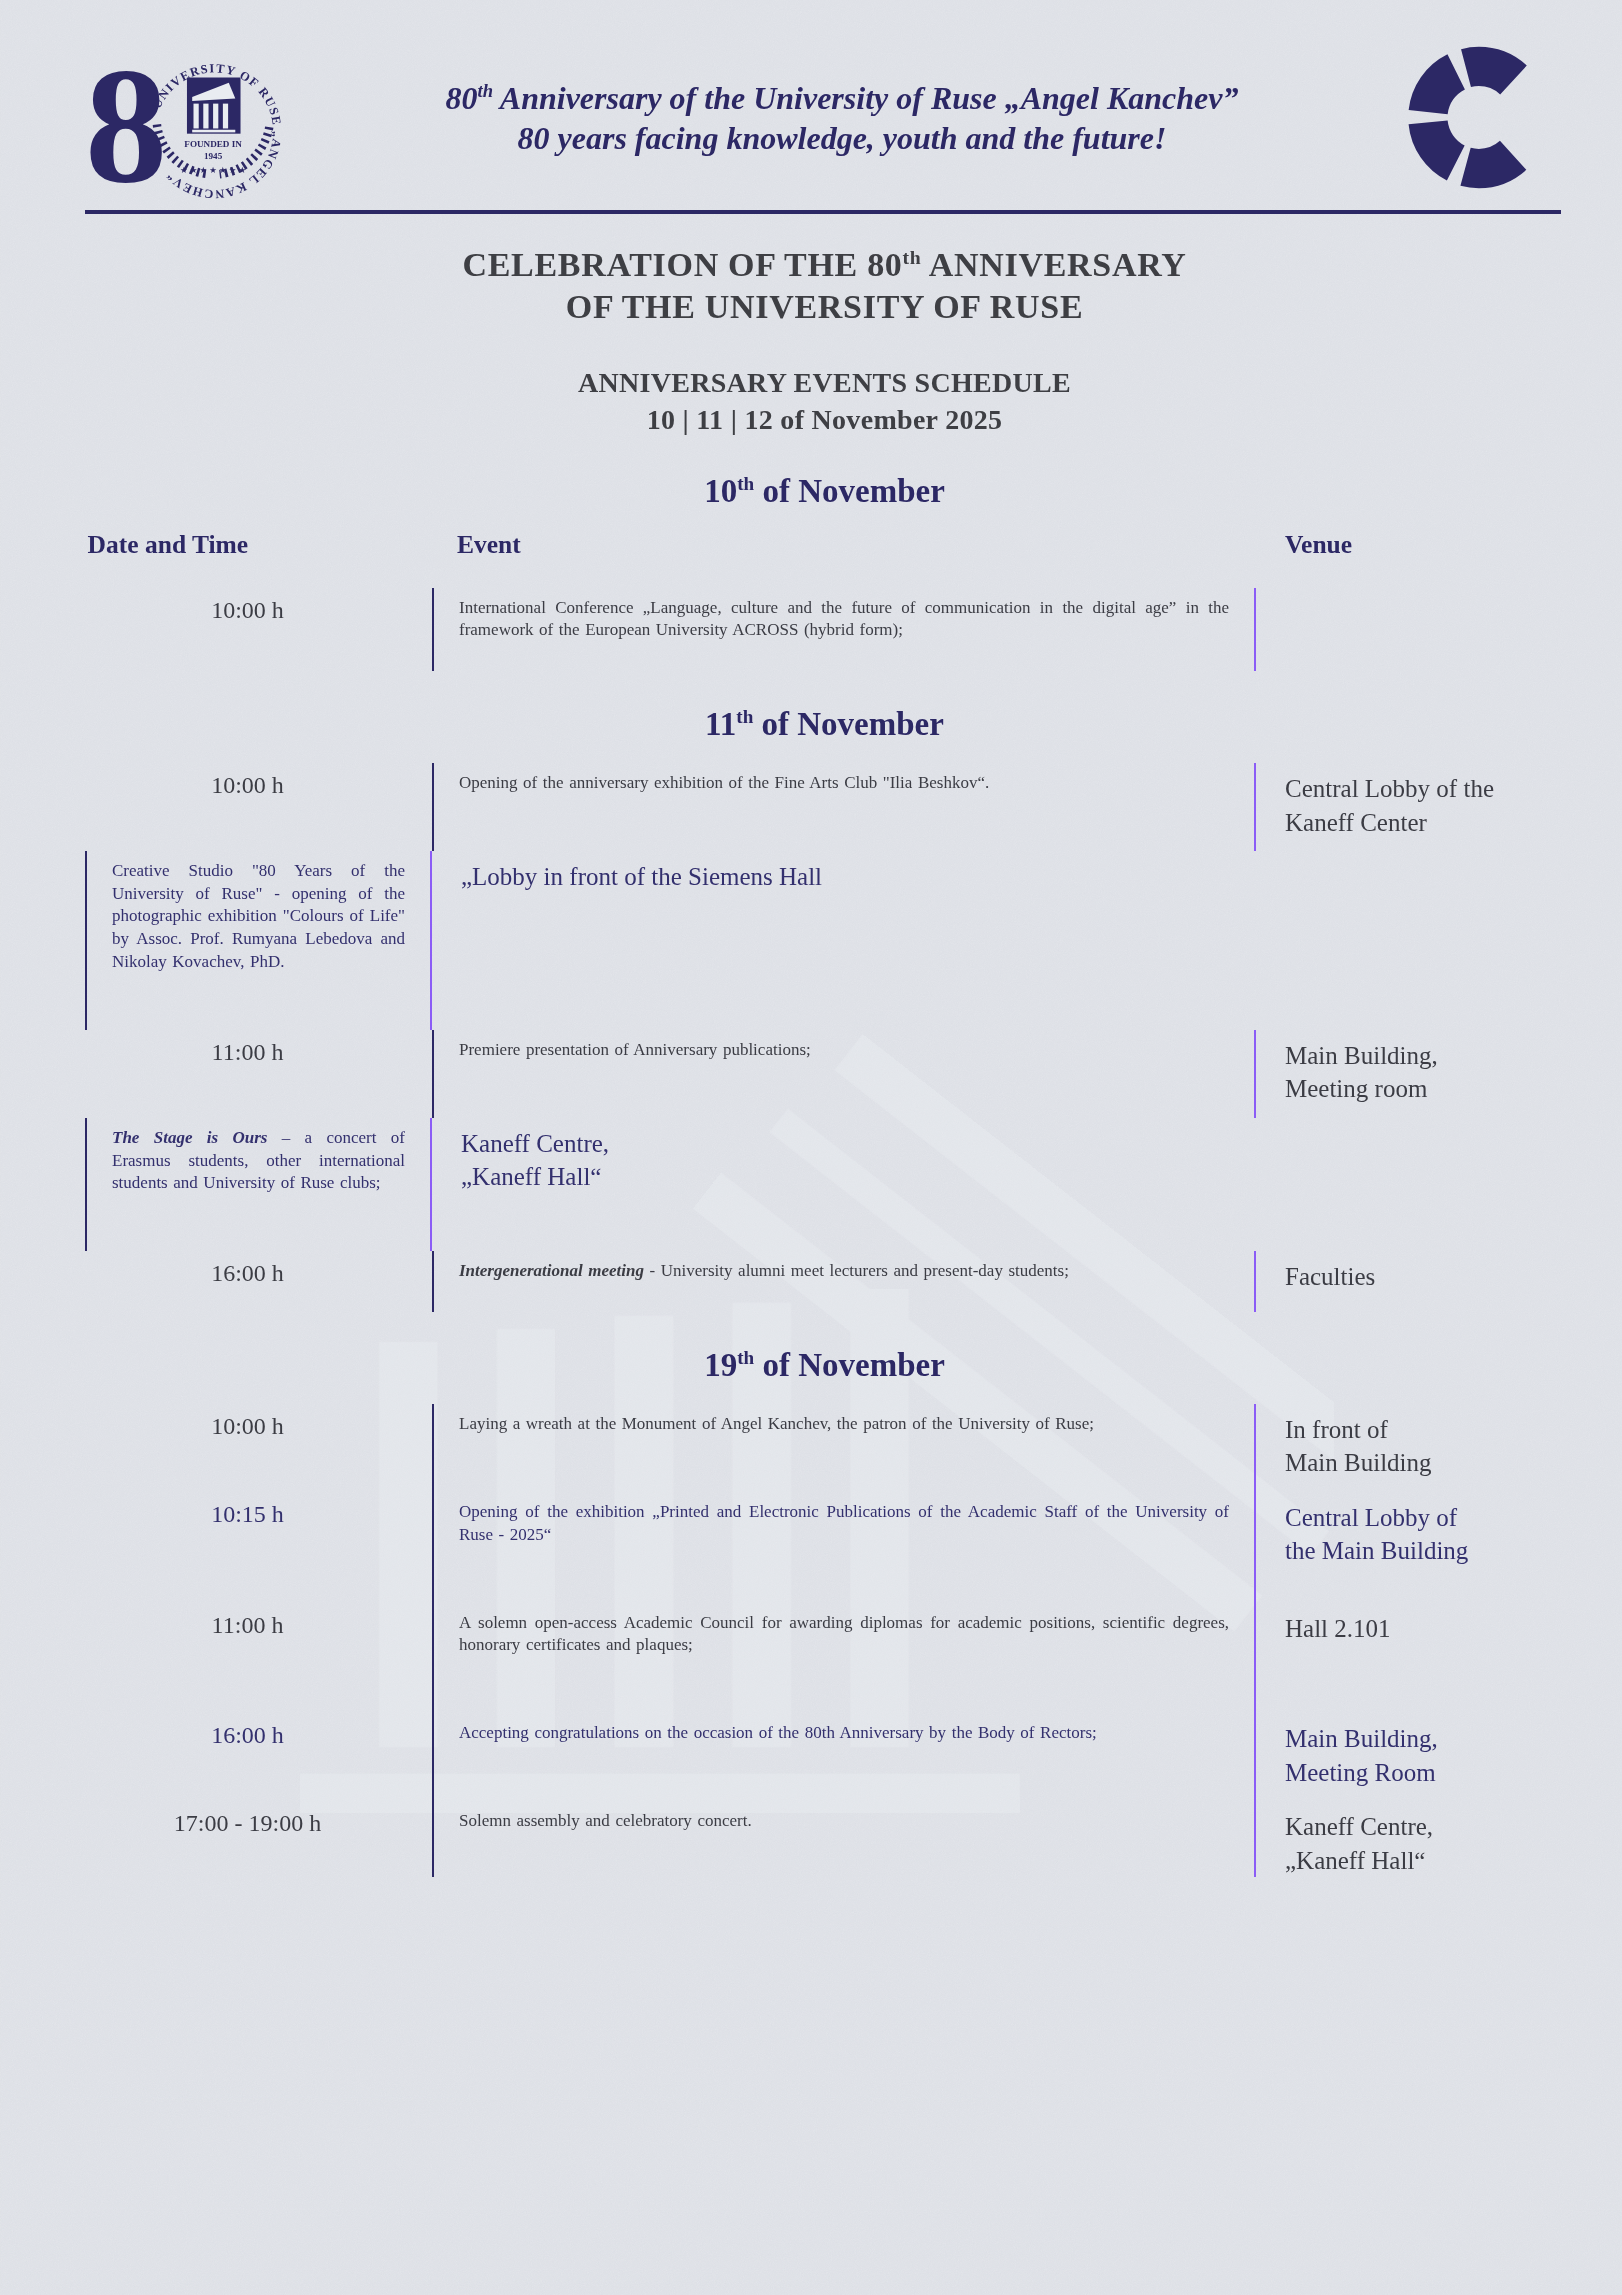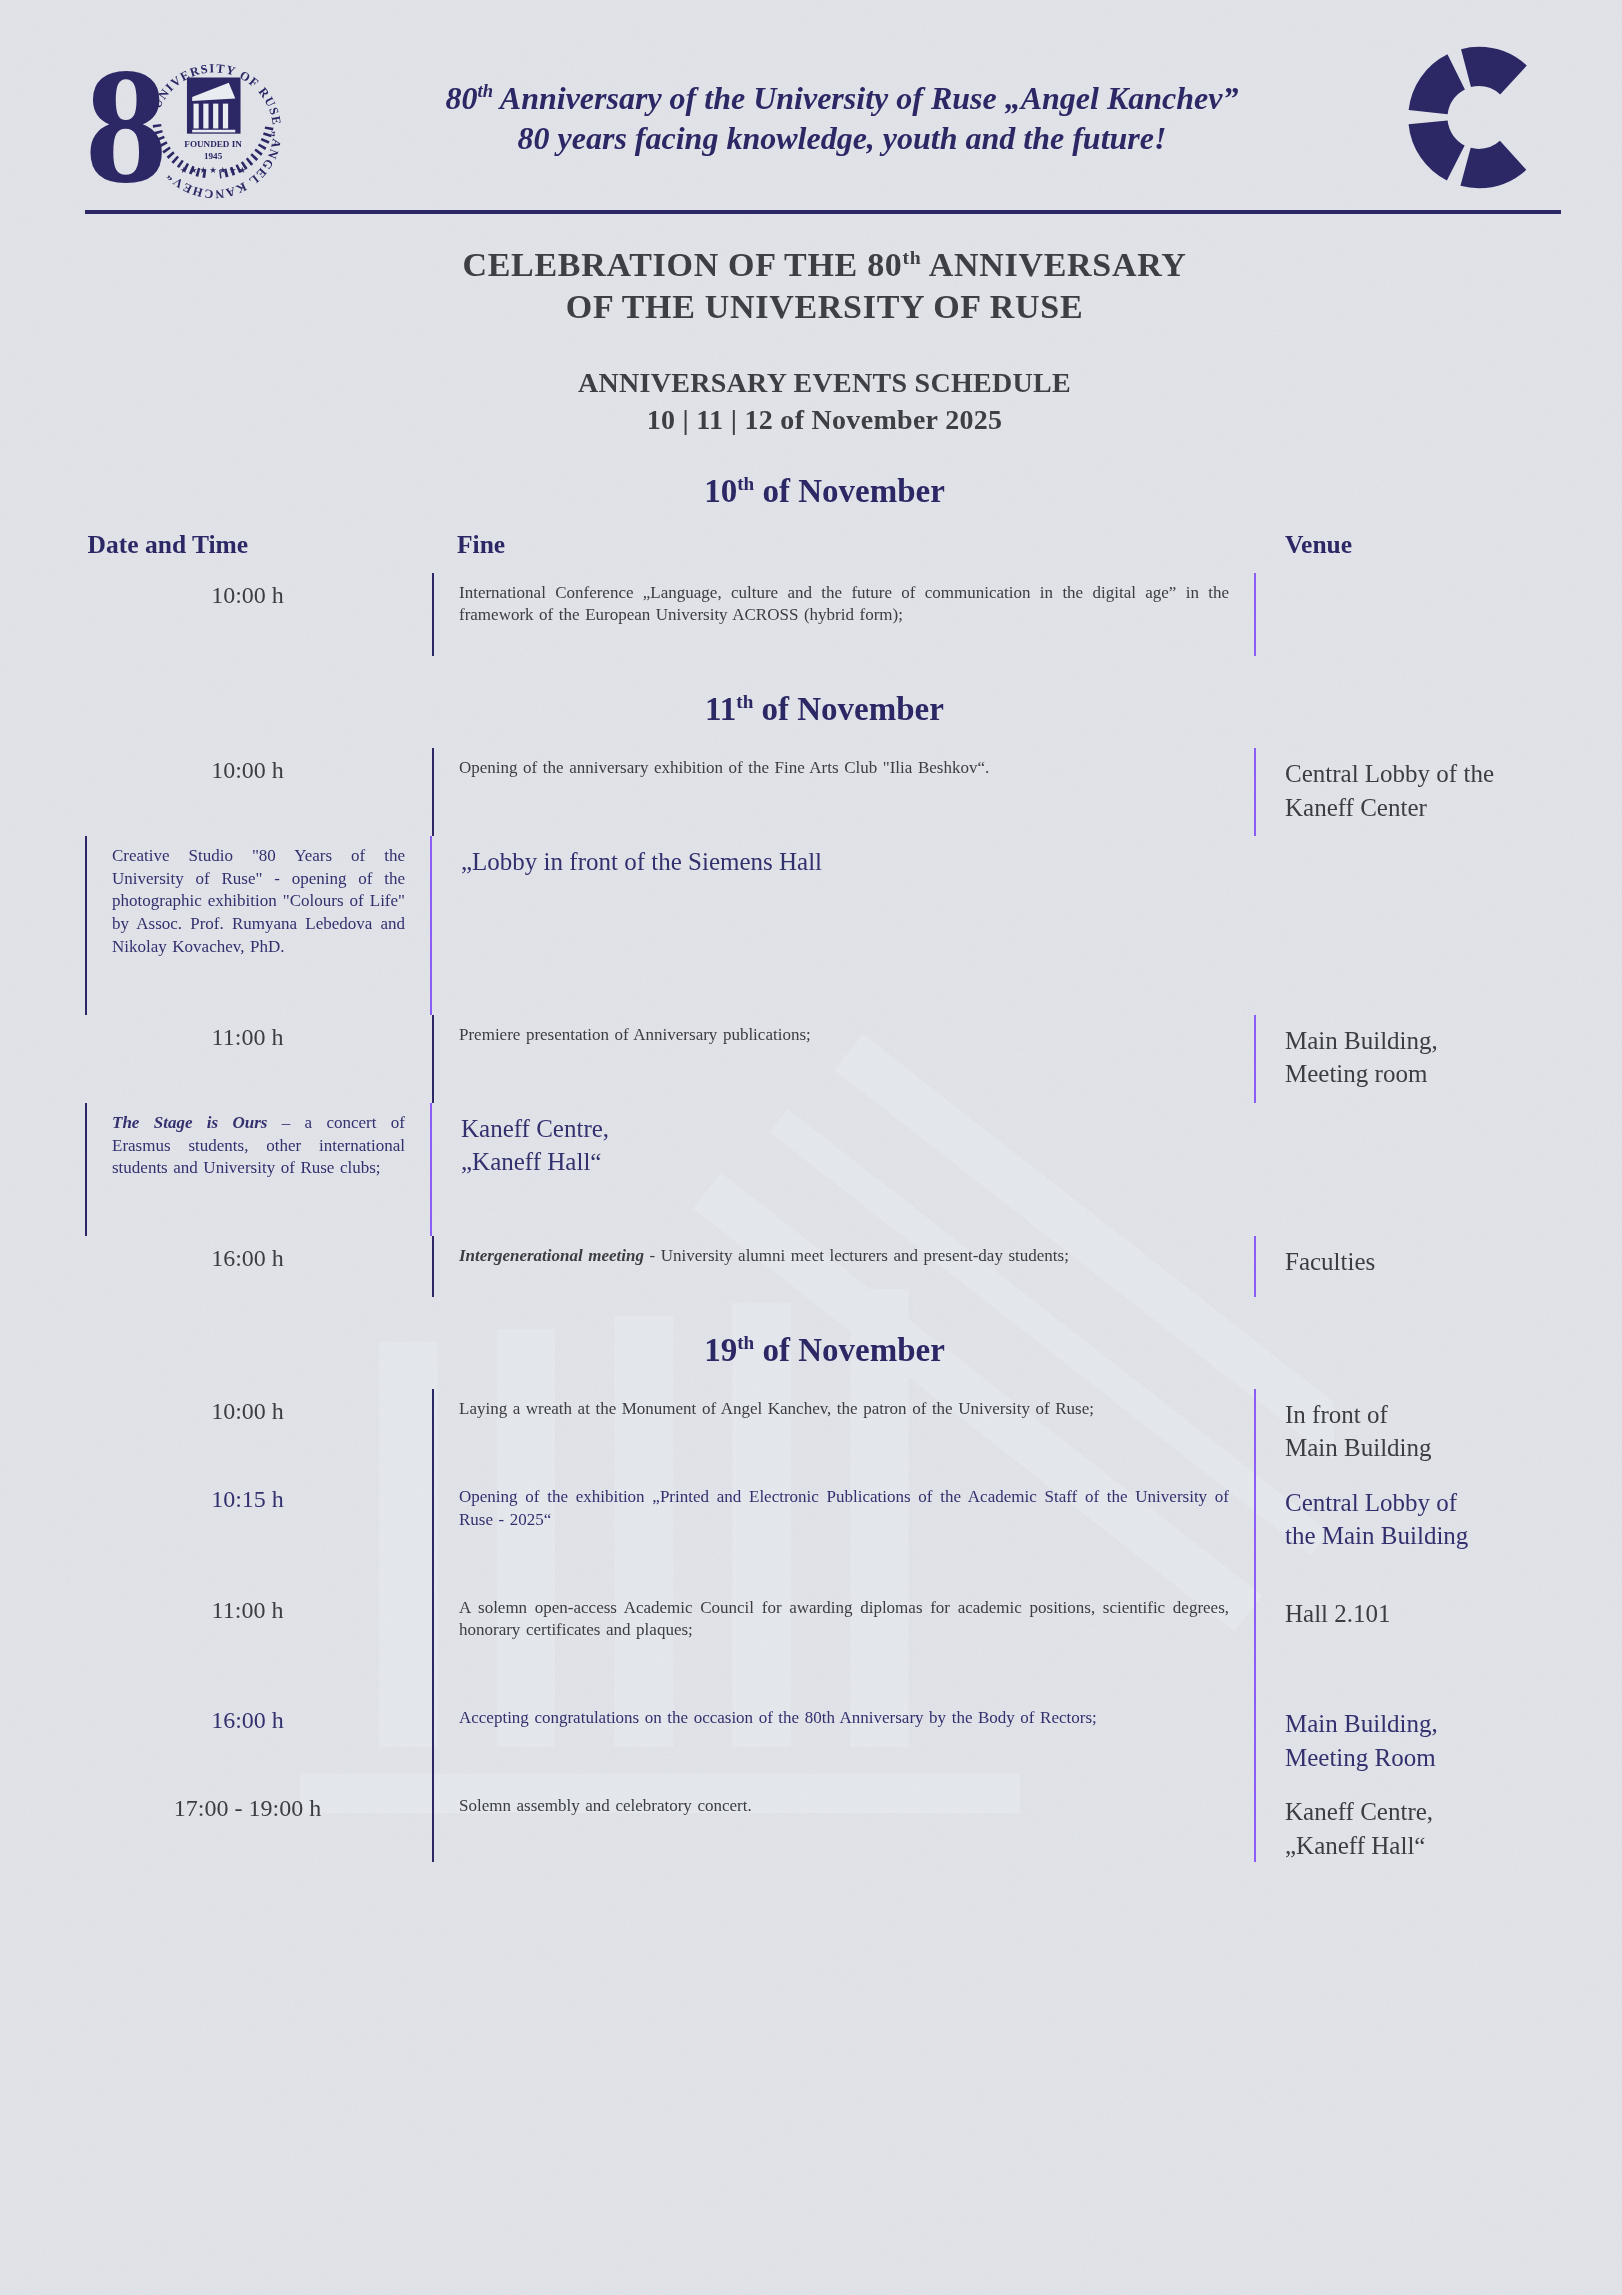--- a/index.html
+++ b/index.html
@@ -22,21 +22,21 @@
   .ht2{font-size:32px;line-height:1.25;}
   sup{font-size:58%;line-height:0;vertical-align:super;}
   .navy-rule{border:none;border-top:4.6px solid #2c2865;margin:9.2px 2.6px 30px 0;}
 
   
   .main-title{text-align:center;color:#3e3f44;font-weight:bold;font-size:34px;line-height:1.22;letter-spacing:0.7px;}
   .schedule-title{margin-top:38px;text-align:center;color:#3e3f44;font-weight:bold;font-size:28px;line-height:1.3;letter-spacing:0.3px;}
 
   
   .day-header{text-align:center;color:#2c2865;font-size:33px;font-weight:bold;margin:35px 0 19.6px;}
-  .col-heads{display:grid;grid-template-columns:347px 824px 1fr;color:#2c2865;font-weight:bold;font-size:25.5px;margin-bottom:13px;}
+  .col-heads{display:grid;grid-template-columns:347px 824px 1fr;color:#2c2865;font-weight:bold;font-size:25.5px;margin-bottom:28px;}
   .ch-time{padding-left:2.6px;}
   .ch-event{padding-left:25px;}
   .ch-venue{padding-left:29px;}
 
   .day-rows{display:block;}
   .row{display:grid;grid-template-columns:347px 824px 1fr;}
   .cell-time{text-align:center;padding:9.2px 22px 0 0;font-size:24px;white-space:nowrap;}
   .cell-event{
     border-left:2px solid #2c2865;border-right:2px solid #8b5cf6;
     padding:9.2px 25px 56px 25px;
@@ -127,21 +127,21 @@
   <div class="schedule-title">
     <div>ANNIVERSARY EVENTS SCHEDULE</div>
     <div>10 | 11 | 12 of November 2025</div>
   </div>
 
   <div id="schedule">
       <section class="day-section">
         <div class="day-header"><span>10</span><sup>th</sup><span> of November</span></div>
         <div class="col-heads">
           <div class="ch-time">Date and Time</div>
-          <div class="ch-event">Fine</div>
+          <div class="ch-event">Event</div>
           <div class="ch-venue">Venue</div>
         </div>
         <div class="day-rows">
           <div class="row">
             <div class="cell-time tone-gray">10:00 h</div>
             <div class="cell-event tone-gray"><span>International Conference „Language, culture and the future of communication in the digital age” in the framework of the European University ACROSS (hybrid form);</span></div>
           </div>
         </div>
       </section>
       <section class="day-section">

